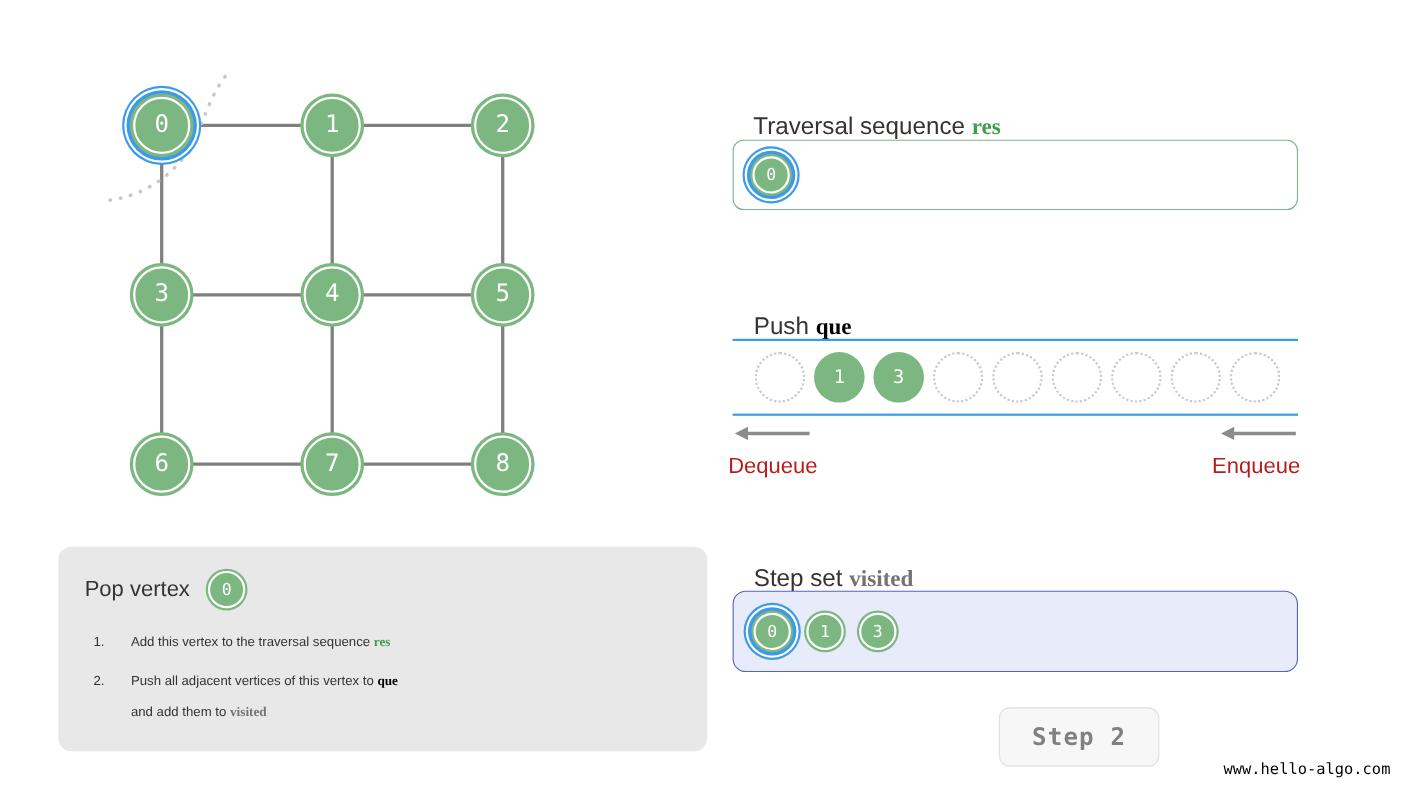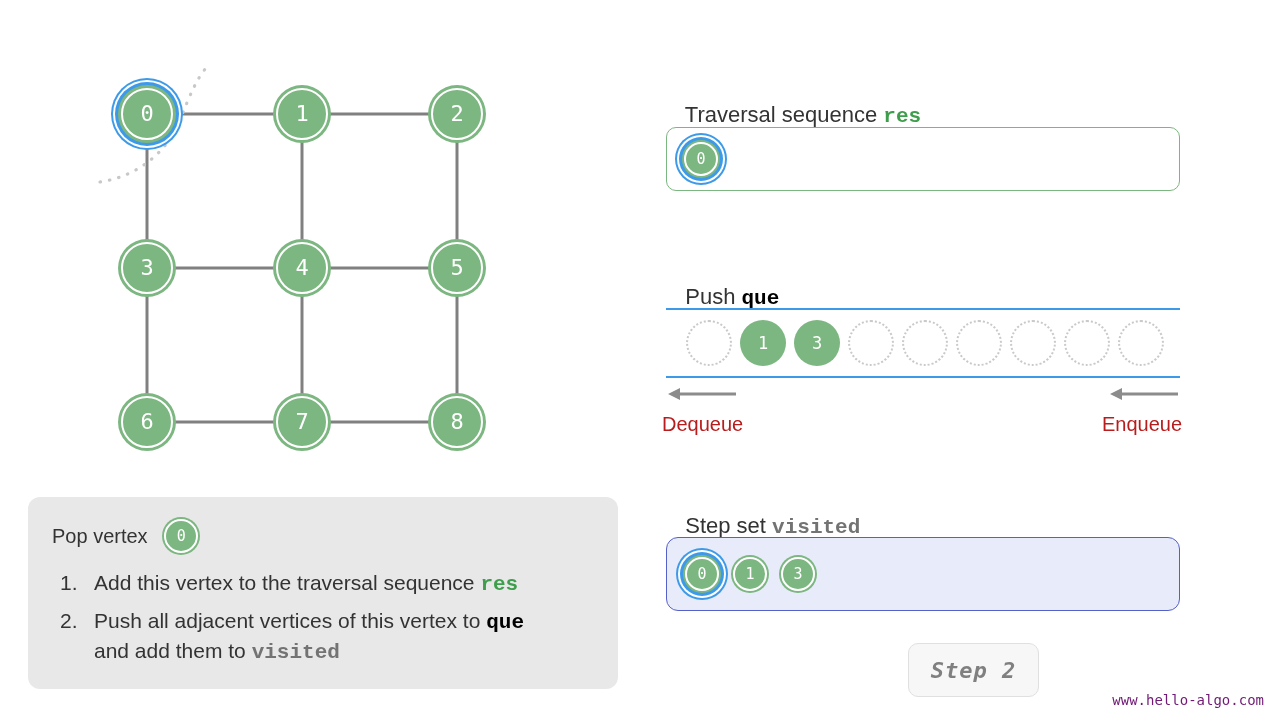--- a/index.html
+++ b/index.html
@@ -53,21 +53,21 @@
     width: 58px; height: 58px;
     margin-left: -29px; margin-top: -29px;
     font-size: 22px;
     z-index: 5;
   }
   .gnode .node-ring { left: 3px; top: 3px; right: 3px; bottom: 3px; }
 
   
   #desc {
     position: absolute;
-    left: 28px; top: 497px;
+    left: 53px; top: 497px;
     width: 590px;
     background: #e8e8e8;
     border-radius: 12px;
     padding: 20px 24px 22px 24px;
     box-sizing: border-box;
   }
   #desc .line1 {
     display: flex;
     align-items: center;
     font-size: 20px;
@@ -81,39 +81,39 @@
   }
   #desc .inline-node .node-ring { left: 2px; top: 2px; right: 2px; bottom: 2px; }
   #desc ol {
     margin: 14px 0 0 0;
     padding-left: 0;
     list-style: none;
     counter-reset: step;
   }
   #desc ol li {
     position: relative;
-    font-size: 21px;
+    font-size: 12px;
     line-height: 28px;
     padding-left: 42px;
     margin-bottom: 8px;
     color: #333;
   }
   #desc ol li:last-child { margin-bottom: 0; }
   #desc ol li::before {
     counter-increment: step;
     content: counter(step) ".";
     position: absolute;
     left: 8px;
     top: 0;
     color: #333;
   }
 
   
   .code {
-    font-family: Liberation Mono, monospace;
+    font-family: Liberation Serif, serif;
     font-weight: bold;
   }
   .c-res { color: #3f9e4d; }
   .c-que { color: #000000; }
   .c-visited { color: #737373; }
 
   
   .sec-title {
     position: absolute;
     font-size: 22px;
@@ -218,41 +218,40 @@
     display: flex;
     align-items: center;
     padding-left: 16px;
     gap: 10px;
   }
 
   
   #step-badge {
     position: absolute;
     left: 908px; top: 643px;
-    width: 131px; height: 54px;
+    width: 146px; height: 54px;
     border: 1.5px solid #e0e0e0;
     border-radius: 10px;
     background: #f7f7f7;
     box-sizing: border-box;
     display: flex;
     align-items: center;
     justify-content: center;
     font-family: "DejaVu Sans Mono", monospace;
     font-weight: bold;
     font-size: 22px;
     color: #808080;
     letter-spacing: 1px;
-    font-style: italic;
   }
   #watermark {
     position: absolute;
     right: 16px; bottom: 12px;
     font-family: "DejaVu Sans Mono", monospace;
     font-size: 14px;
-    color: #701a75;
+    color: #000000;
   }
 </style>
 </head>
 <body>
 
 <div id="graph">
   <svg width="620" height="480">
     <g id="edge-layer">
         <line x1="147" y1="114" x2="302" y2="114" stroke="#808080" stroke-width="3"></line>
         <line x1="302" y1="114" x2="457" y2="114" stroke="#808080" stroke-width="3"></line>

